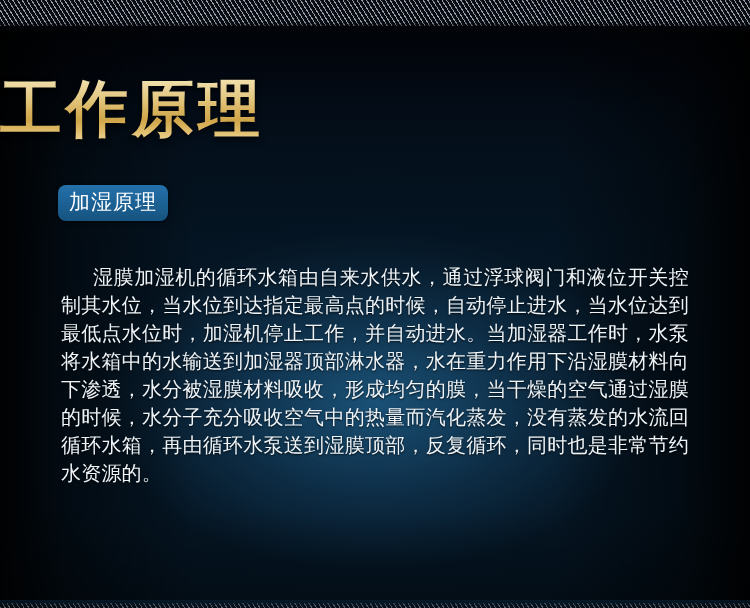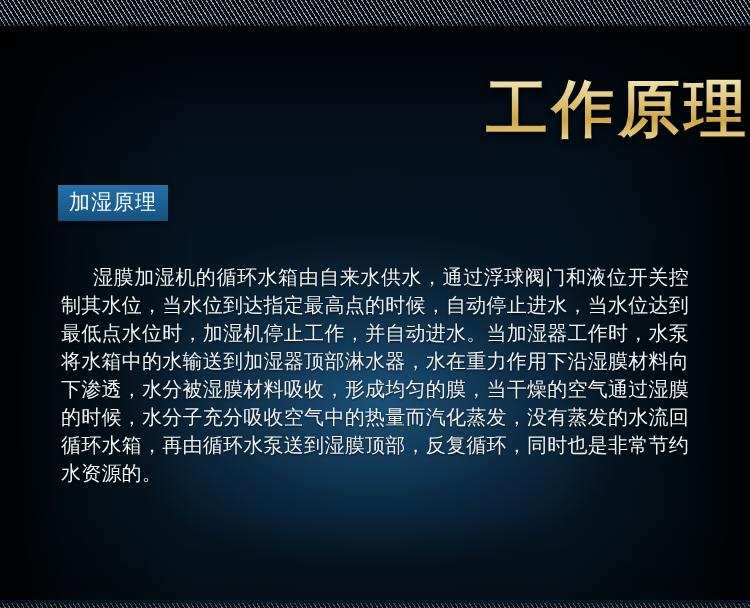--- a/index.html
+++ b/index.html
@@ -87,21 +87,21 @@
   .content {
     position: absolute;
     inset: 0;
   }
 
   .page-title {
     position: absolute;
     top: 78px;
     left: 0;
     width: 100%;
-    text-align: right;
+    text-align: left;
     font-size: 62px;
     font-weight: bold;
     letter-spacing: 4px;
     line-height: 1;
     background-image: linear-gradient(to bottom,
         #f3e4ae 0%,
         #ead49a 16%,
         #e3c77f 34%,
         #d8b35f 52%,
         #cfa549 68%,
@@ -119,20 +119,21 @@
     top: 185px;
     left: 58px;
     background: linear-gradient(to bottom, #2471ab 0%, #1d6397 45%, #16537f 100%);
     color: #ffffff;
     font-size: 21px;
     line-height: 1;
     padding: 7px 11px 8px 11px;
     letter-spacing: 1px;
     box-shadow: 0 1px 4px rgba(0,0,0,0.55);
     white-space: nowrap;
+    border-radius: 8px;
   }
 
   .body-copy {
     position: absolute;
     top: 243px;
     left: 61px;
     width: 628px;
     font-size: 20px;
     line-height: 28px;
     color: #eef4f8;

